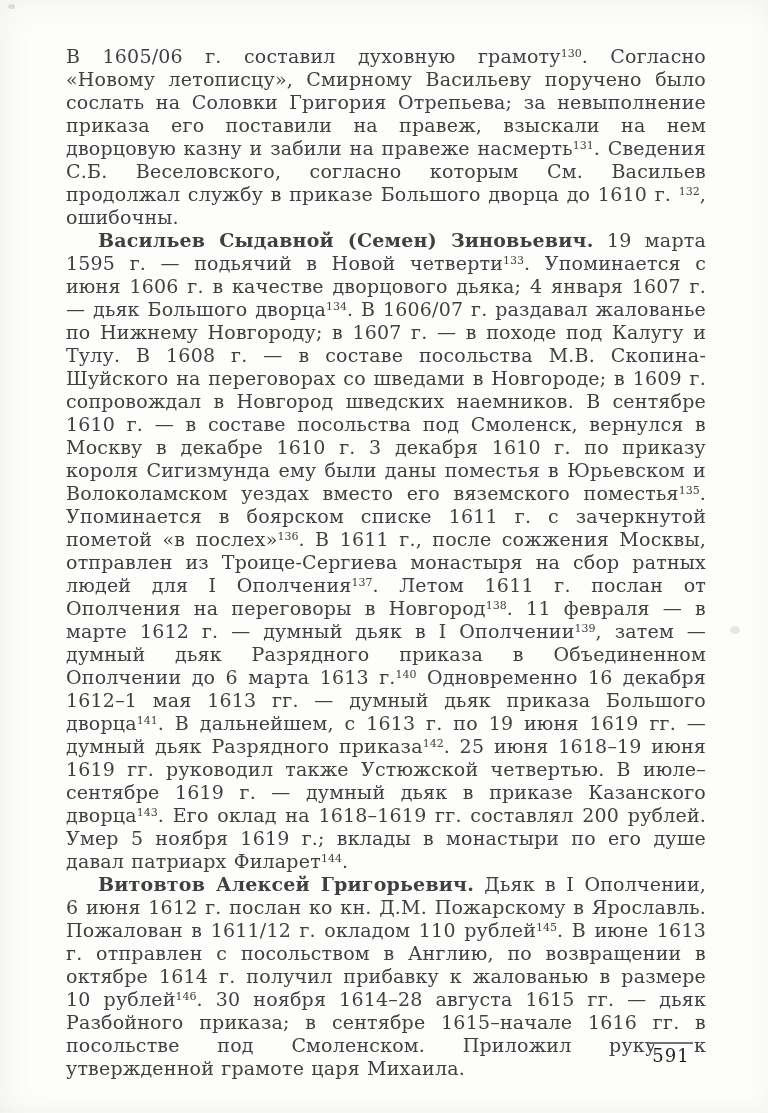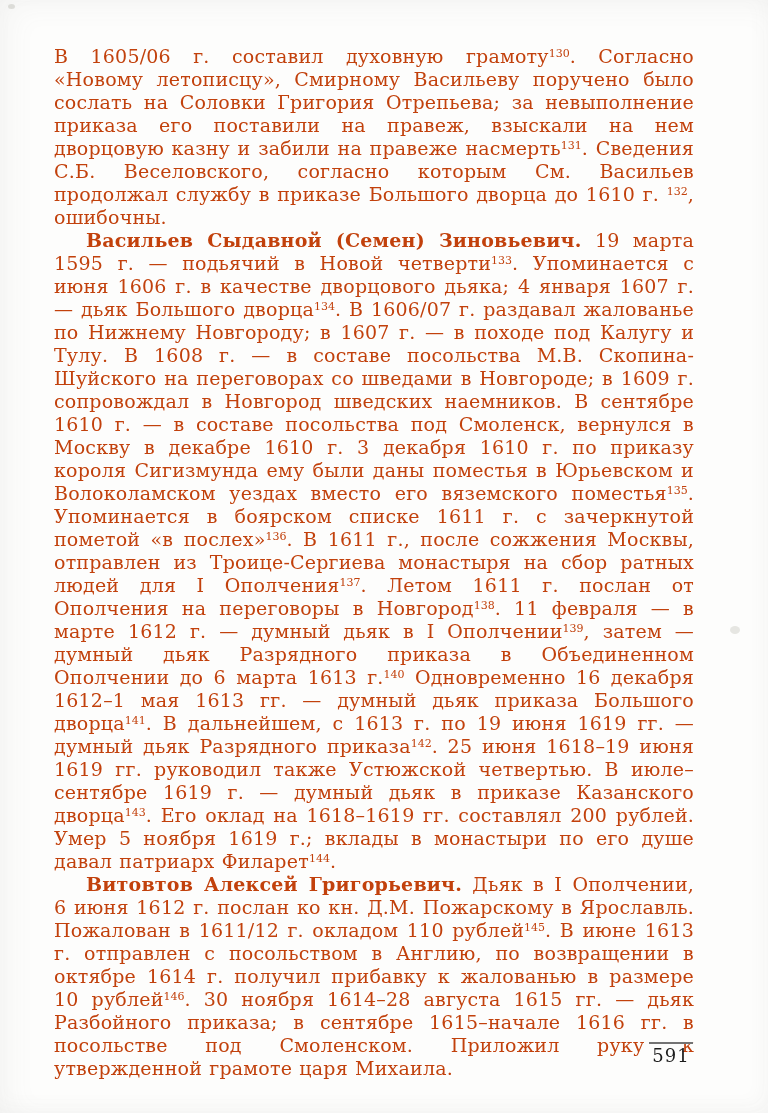--- a/index.html
+++ b/index.html
@@ -16,27 +16,27 @@
     position: relative;
     width: 768px;
     height: 1113px;
     background: #fdfdfc;
     overflow: hidden;
     box-shadow: inset 10px 6px 28px rgba(110,110,105,0.055),
                 inset -4px -6px 20px rgba(120,120,115,0.035);
   }
   .text-block {
     position: absolute;
-    left: 54px;
+    left: 66px;
     top: 45px;
     width: 640px;
     font-family: "DejaVu Serif", "Liberation Serif", serif;
     font-size: 19px;
     line-height: 23px;
-    color: #c2410c;
+    color: #404040;
     text-align: justify;
     letter-spacing: 0.2px;
     word-spacing: 1px;
   }
   p.para {
     margin: 0;
     padding: 0;
   }
   p.para + p.para {
   }

